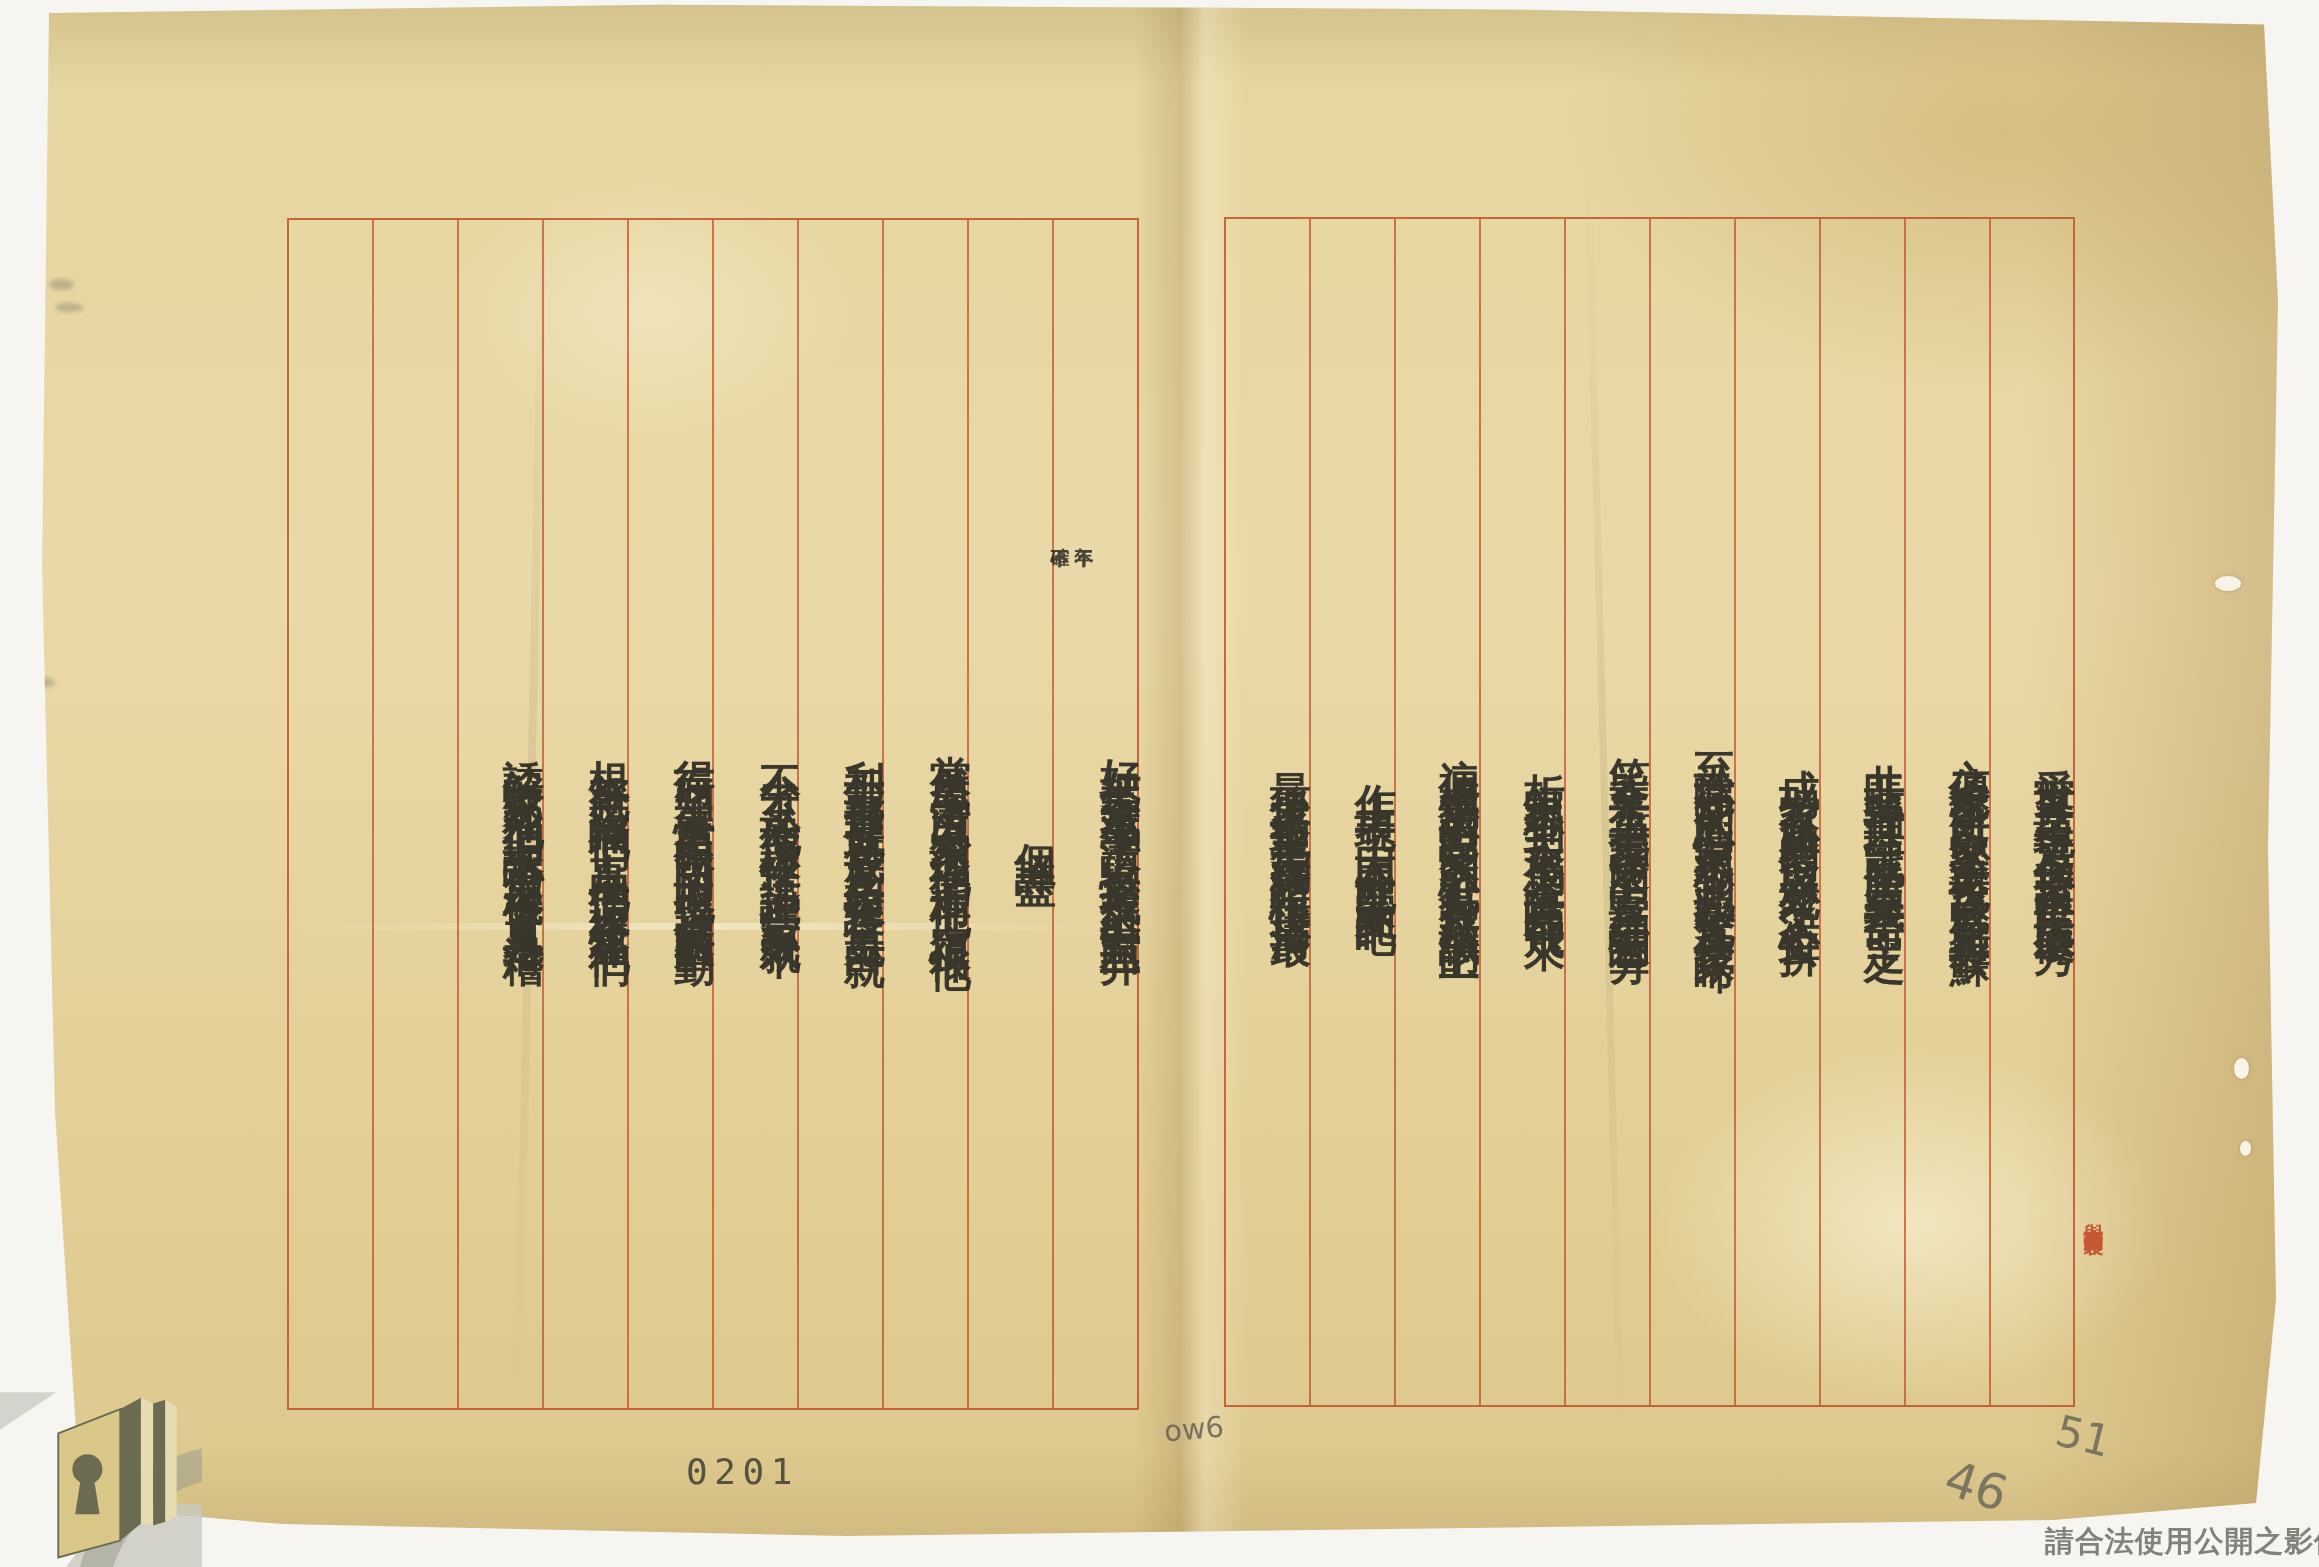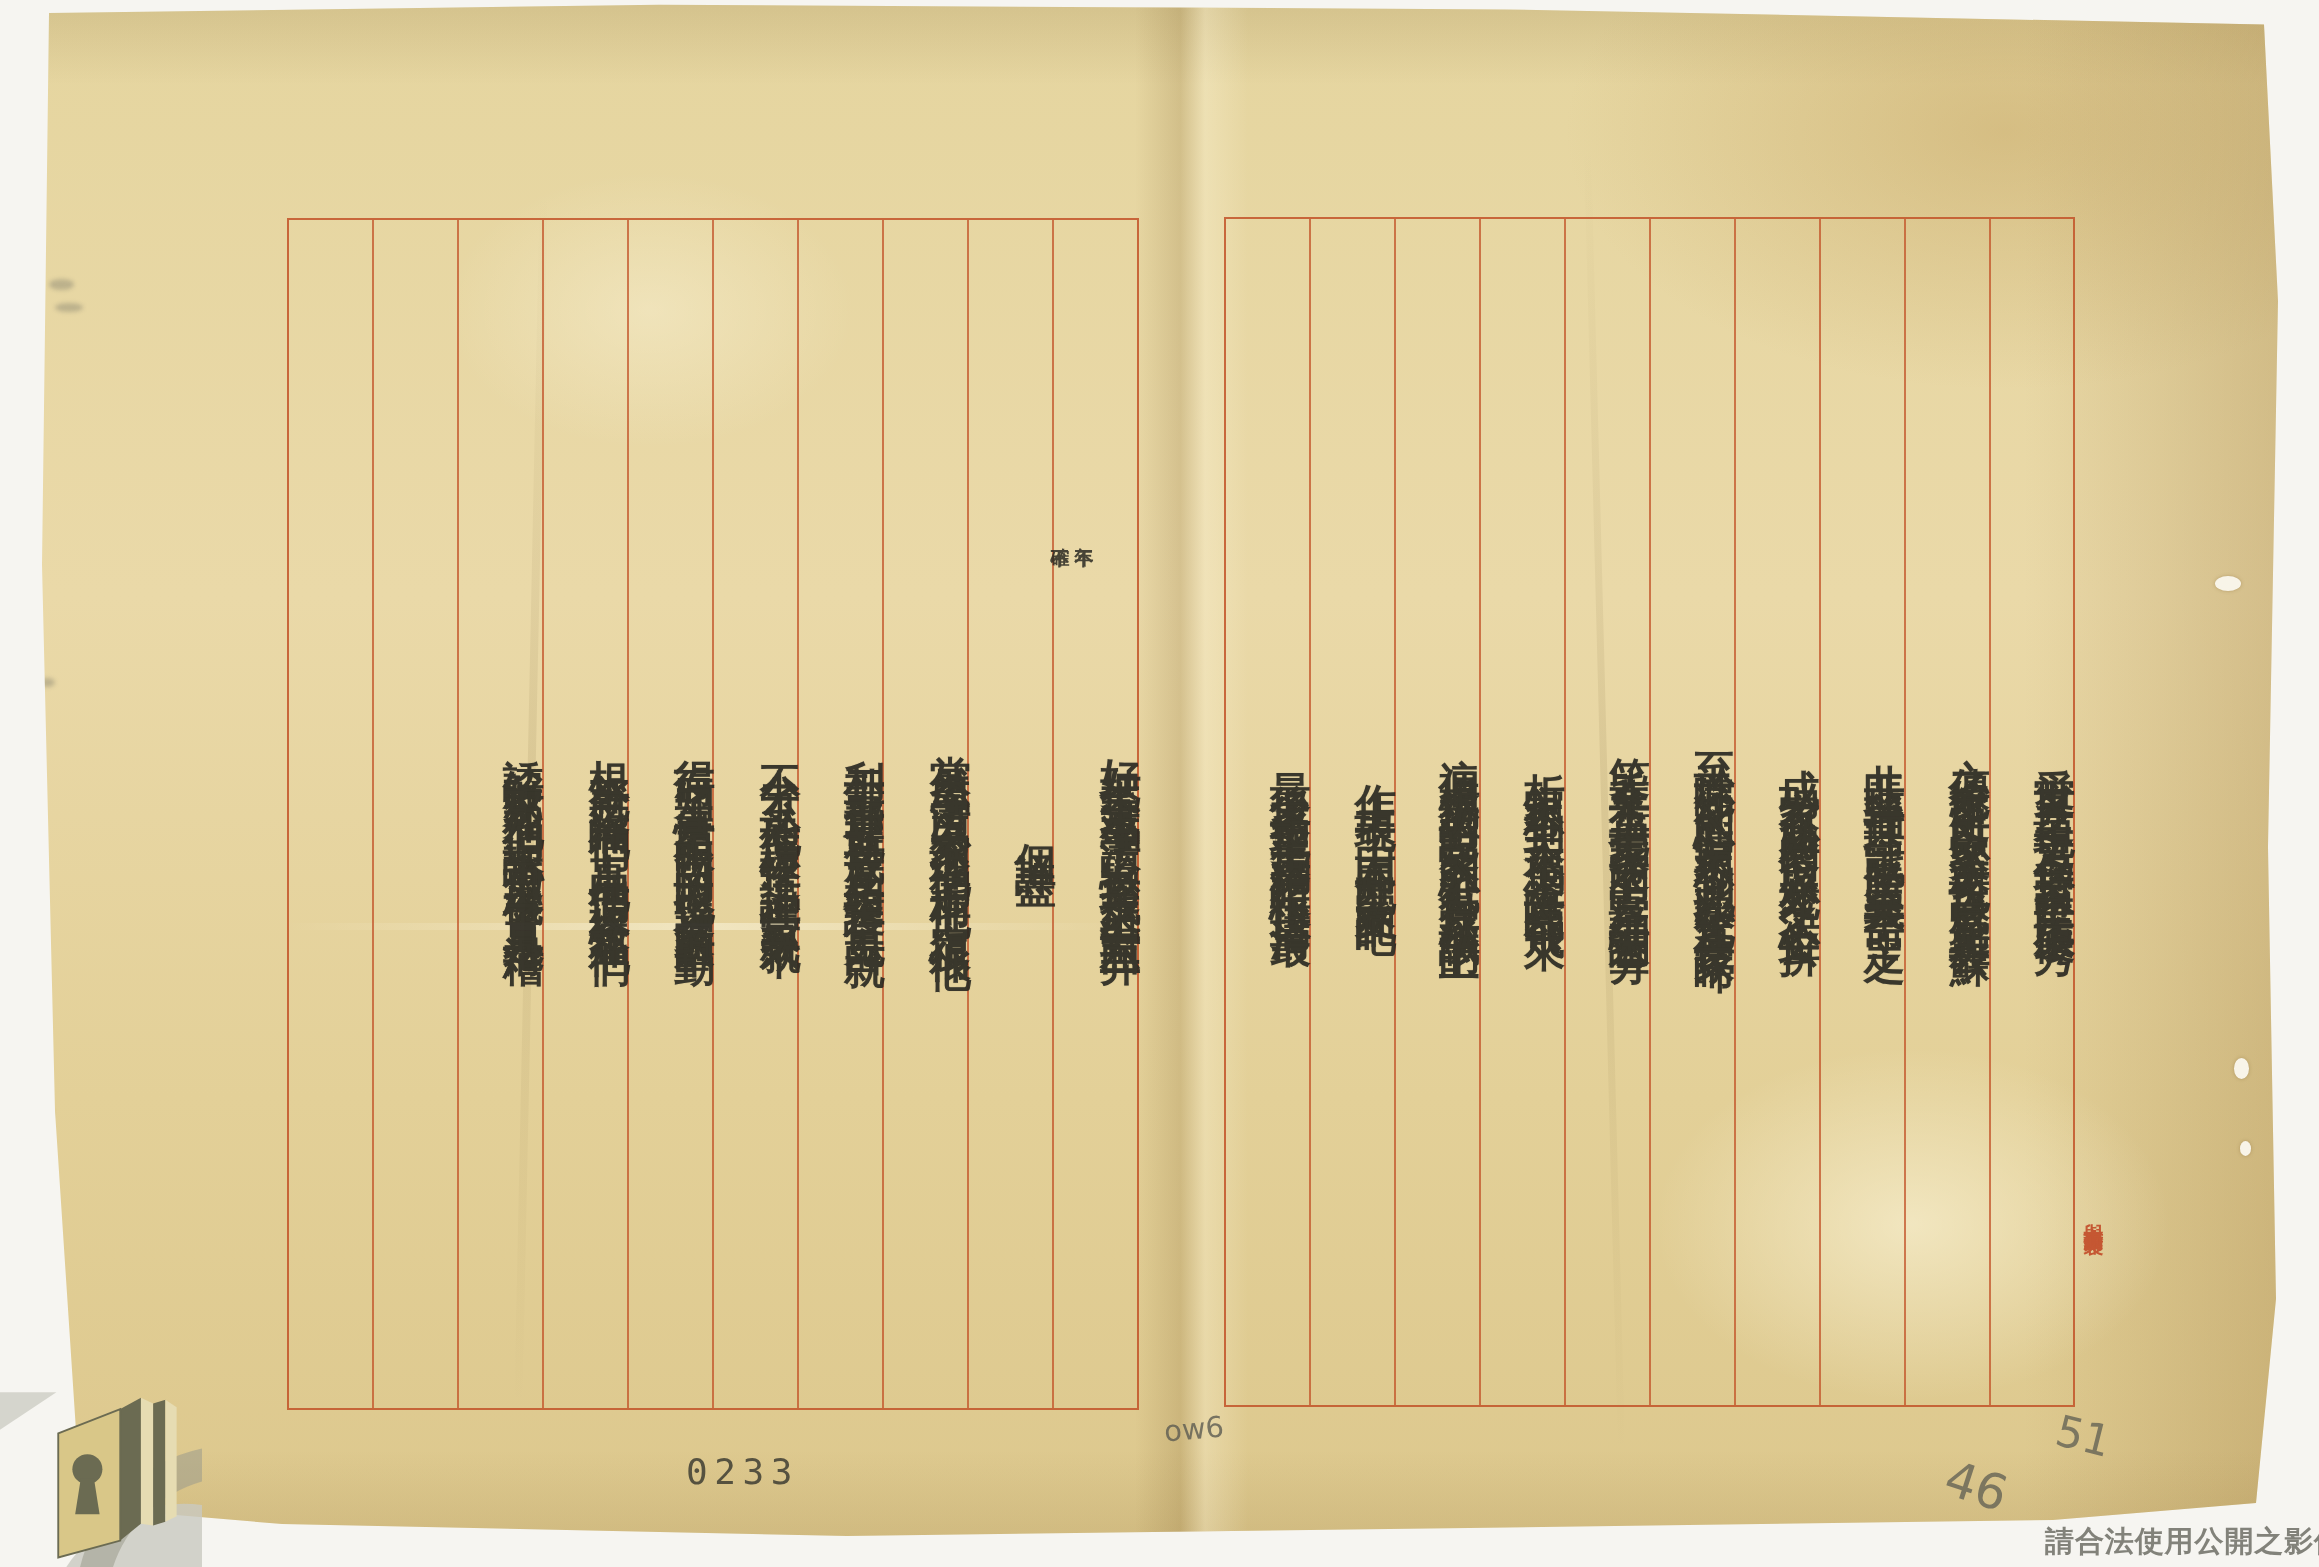--- a/index.html
+++ b/index.html
@@ -117,21 +117,21 @@
       <div class="col" style="left:424px">至於隴沙卻的心情家想不到此次變化真使家啼</div>
       <div class="col" style="left:339px">笑皆非希上筆把家旁述的了官室詳細調查分</div>
       <div class="col" style="left:254px">析家想不到天大禍馬上會降臨卻飛來</div>
       <div class="col" style="left:169px">這個橫禍誰的說起家的心祇有在家極誠的工</div>
       <div class="col" style="left:85px">作上表現一由上面分配家支配吧</div>
       <div class="col" style="left:0">最後家希望把這筆糊塗帳很快搞清最</div>
     </div>
 
     <div class="seal">與文齋書局印製</div>
 
-    <div class="pagenum">0233</div>
+    <div class="pagenum">0201</div>
 
     <div class="pencil pencil-ow6">ow6</div>
     <div class="pencil pencil-51">51</div>
     <div class="pencil pencil-46">46</div>
   </div>
 
   <svg class="watermark" width="202" height="176" viewBox="0 0 215 187">
     <path d="M0,40 L60,0 L0,0 Z" fill="#cfcfc7" opacity="0.85"></path>
     <path d="M215,187 L215,120 A150,150 0 0 0 70,187 Z" fill="#c9c9c0" opacity="0.8"></path>
     <path d="M120,187 A140,140 0 0 1 215,95 L215,60 A170,170 0 0 0 85,187 Z" fill="#9a9a8c" opacity="0.55"></path>

